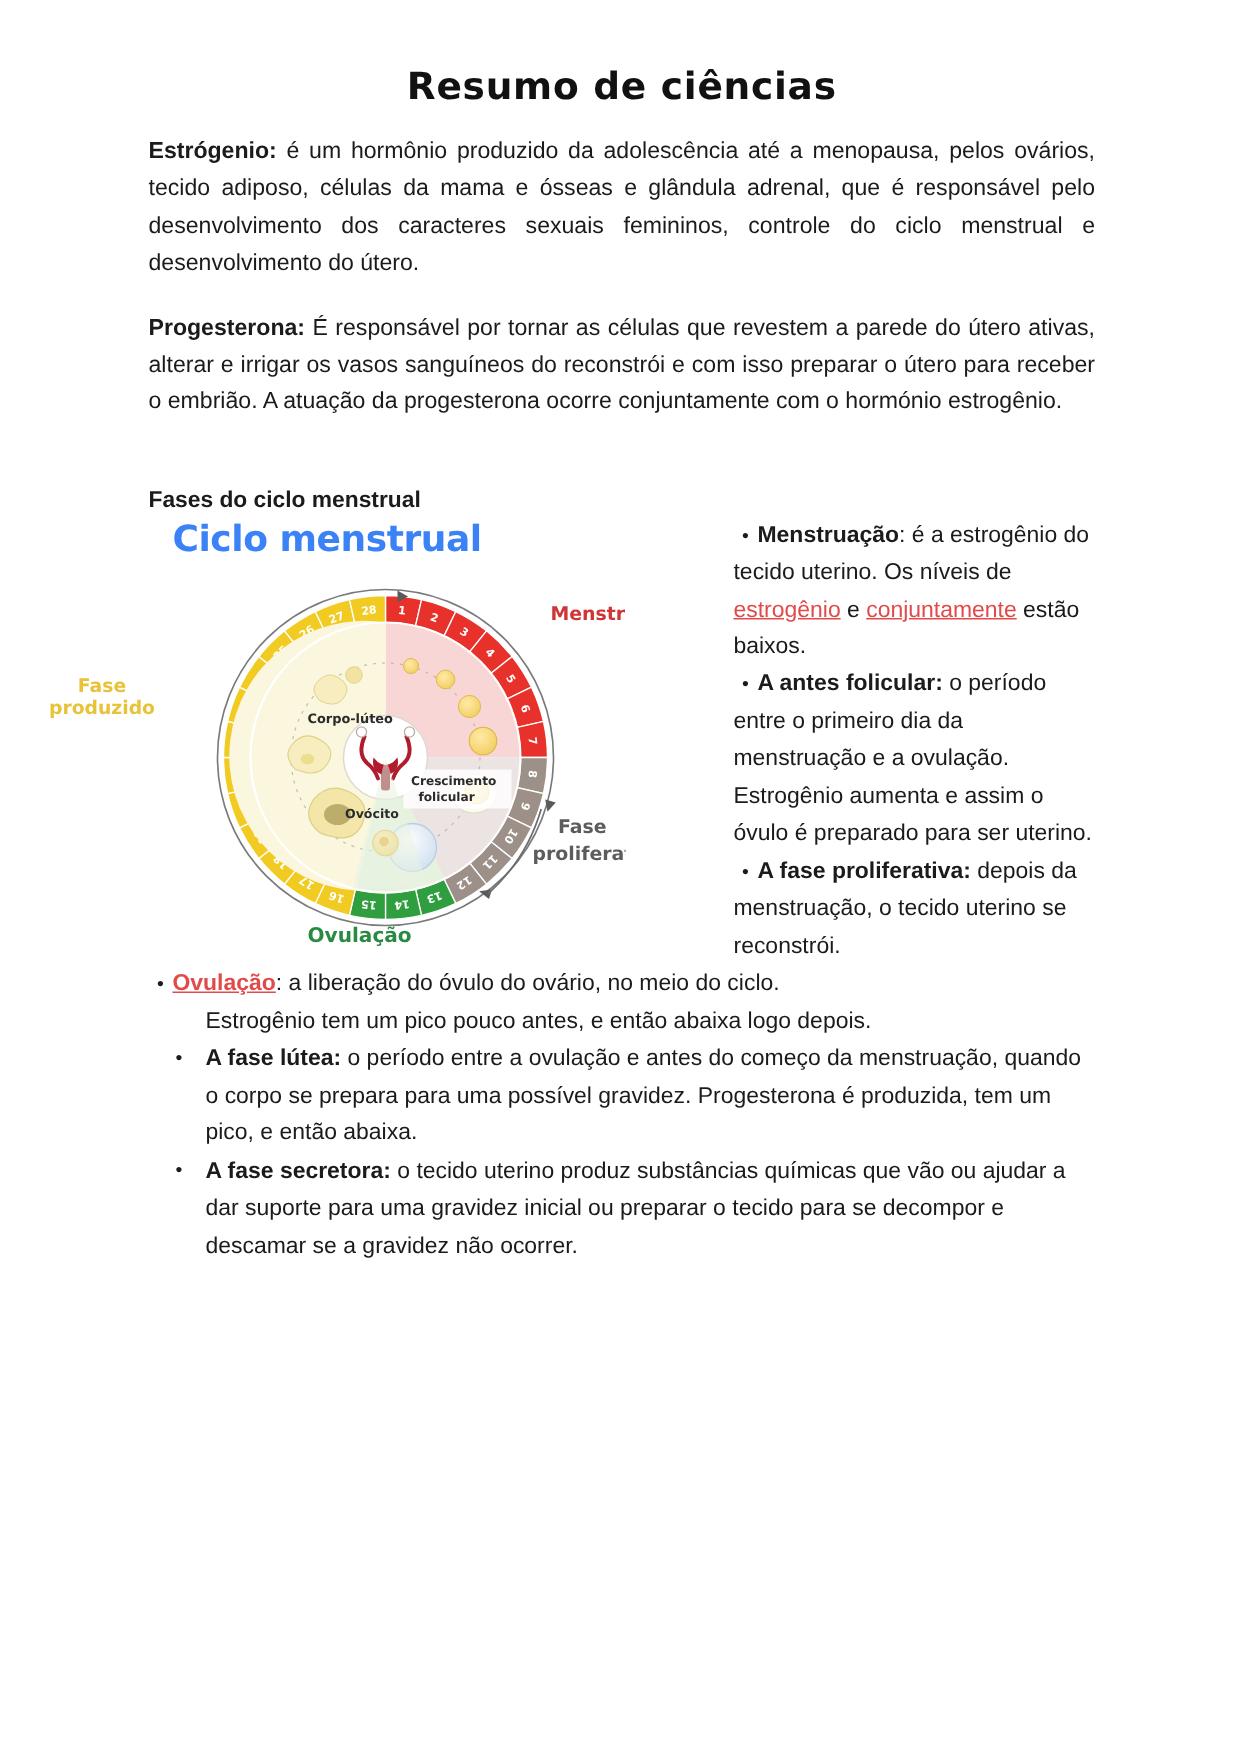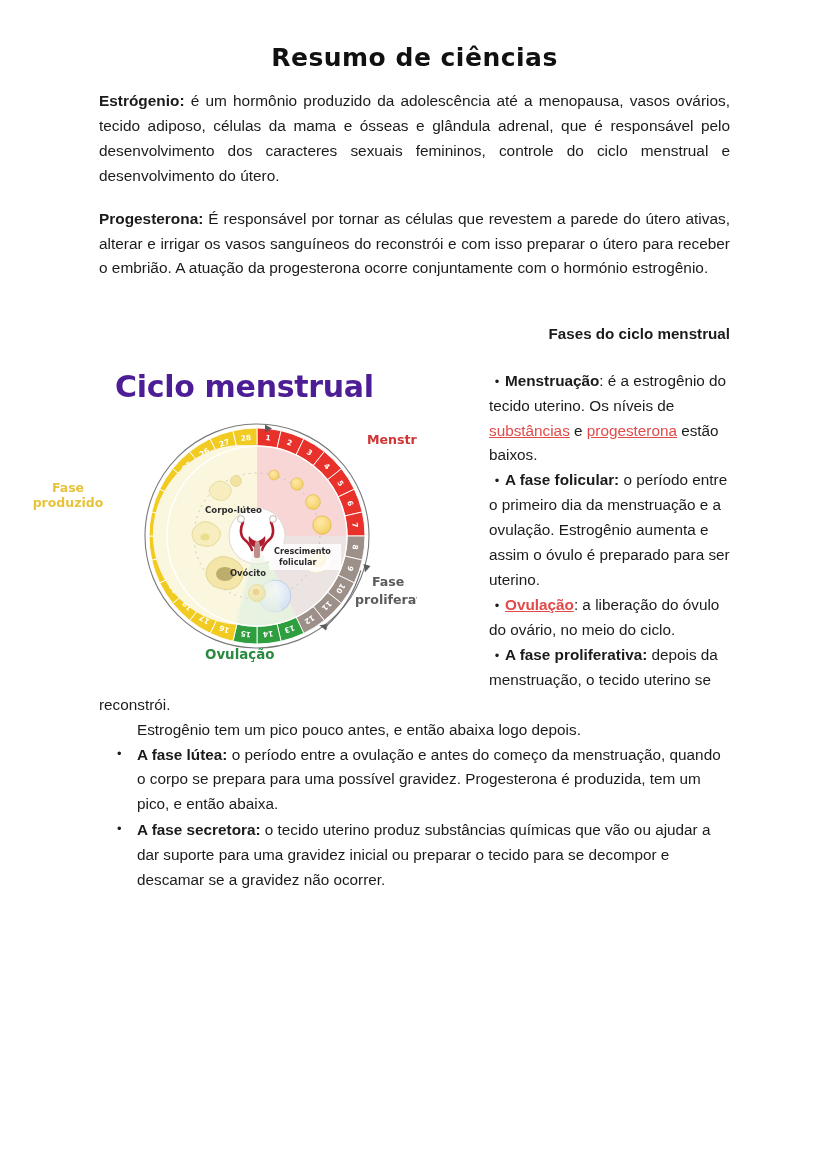--- a/index.html
+++ b/index.html
@@ -47,36 +47,35 @@
     line-height: 1.62;
     text-align: justify;
     margin: 0 0 18px 0;
     color: #1b1b1b;
   }
   .para b { font-weight: 700; }
 
   .section-head {
     font-size: 15.2px;
     font-weight: 700;
-    margin: 42px 0 24px 0;
+    margin: 42px 0 0 0;
     line-height: 1.4;
-    text-align: right;
   }
 
   
   .fig-wrap {
     float: left;
     width: 366px;
     margin: 0 12px 4px 12px;
   }
   .fig-title {
     font-family: "DejaVu Sans", sans-serif;
-    font-size: 30px;
+    font-size: 24px;
     font-weight: 700;
-    color: #4c1d95;
+    color: #3b82f6;
     margin: 0 0 14px 4px;
     letter-spacing: -0.3px;
   }
 
   
   .wheel-box {
     position: relative;
     width: 300px;
     height: 250px;
     margin-left: 6px;
@@ -156,21 +155,21 @@
 </style>
 </head>
 <body>
 
 <div class="page">
   <div class="content">
 
     <h1 class="doc-title">Resumo de ciências</h1>
 
     <p class="para">
-      <b>Estrógenio:</b><span> é um hormônio produzido da adolescência até a menopausa, vasos ovários, tecido adiposo, células da mama e ósseas e glândula adrenal, que é responsável pelo desenvolvimento dos caracteres sexuais femininos, controle do ciclo menstrual e desenvolvimento do útero.</span>
+      <b>Estrógenio:</b><span> é um hormônio produzido da adolescência até a menopausa, pelos ovários, tecido adiposo, células da mama e ósseas e glândula adrenal, que é responsável pelo desenvolvimento dos caracteres sexuais femininos, controle do ciclo menstrual e desenvolvimento do útero.</span>
     </p>
 
     <p class="para">
       <b>Progesterona:</b><span> É responsável por tornar as células que revestem a parede do útero ativas, alterar e irrigar os vasos sanguíneos do reconstrói e com isso preparar o útero para receber o embrião. A atuação da progesterona ocorre conjuntamente com o hormónio estrogênio.</span>
     </p>
 
     <div class="section-head">Fases do ciclo menstrual</div>
 
     <div class="fig-wrap">
       <div class="fig-title">Ciclo menstrual</div>
@@ -330,30 +329,30 @@
             <text id="t-prol1" x="255" y="168" font-size="12.6" fill="#5c5c5c">Fase</text>
             <text id="t-prol2" x="238" y="186" font-size="12.6" fill="#5c5c5c">proliferativa</text>
             <text id="t-ovul" x="88" y="241" font-size="13.4" fill="#2b8a42">Ovulação</text>
           </g>
         </svg>
       </div>
     </div>
 
     <ul class="rt-list">
       <li>
-        <span class="bdot">•</span><b class="lead-term">Menstruação</b><span>: é a estrogênio do tecido uterino. Os níveis de </span><a href="#" class="redlink">substâncias</a><span> e </span><a href="#" class="redlink">progesterona</a><span> estão baixos.</span>
-      </li>
-      <li>
-        <span class="bdot">•</span><b>A fase folicular:</b><span> o período entre o primeiro dia da menstruação e a ovulação. Estrogênio aumenta e assim o óvulo é preparado para ser uterino.</span>
+        <span class="bdot">•</span><b class="lead-term">Menstruação</b><span>: é a estrogênio do tecido uterino. Os níveis de </span><a href="#" class="redlink">estrogênio</a><span> e </span><a href="#" class="redlink">conjuntamente</a><span> estão baixos.</span>
+      </li>
+      <li>
+        <span class="bdot">•</span><b>A antes folicular:</b><span> o período entre o primeiro dia da menstruação e a ovulação. Estrogênio aumenta e assim o óvulo é preparado para ser uterino.</span>
+      </li>
+      <li>
+        <span class="bdot">•</span><b>A fase proliferativa:</b><span> depois da menstruação, o tecido uterino se reconstrói.</span>
       </li>
       <li>
         <span class="bdot">•</span><a href="#" class="redlink bold">Ovulação</a><span>: a liberação do óvulo do ovário, no meio do ciclo.</span>
-      </li>
-      <li>
-        <span class="bdot">•</span><b>A fase proliferativa:</b><span> depois da menstruação, o tecido uterino se reconstrói.</span>
       </li>
     </ul>
 
     <div class="clearfix"></div>
 
     <p class="tail-line">Estrogênio tem um pico pouco antes, e então abaixa logo depois.</p>
 
     <ul class="bot-list">
       <li>
         <span class="lidot">•</span><b>A fase lútea:</b><span> o período entre a ovulação e antes do começo da menstruação, quando o corpo se prepara para uma possível gravidez. Progesterona é produzida, tem um pico, e então abaixa.</span>

